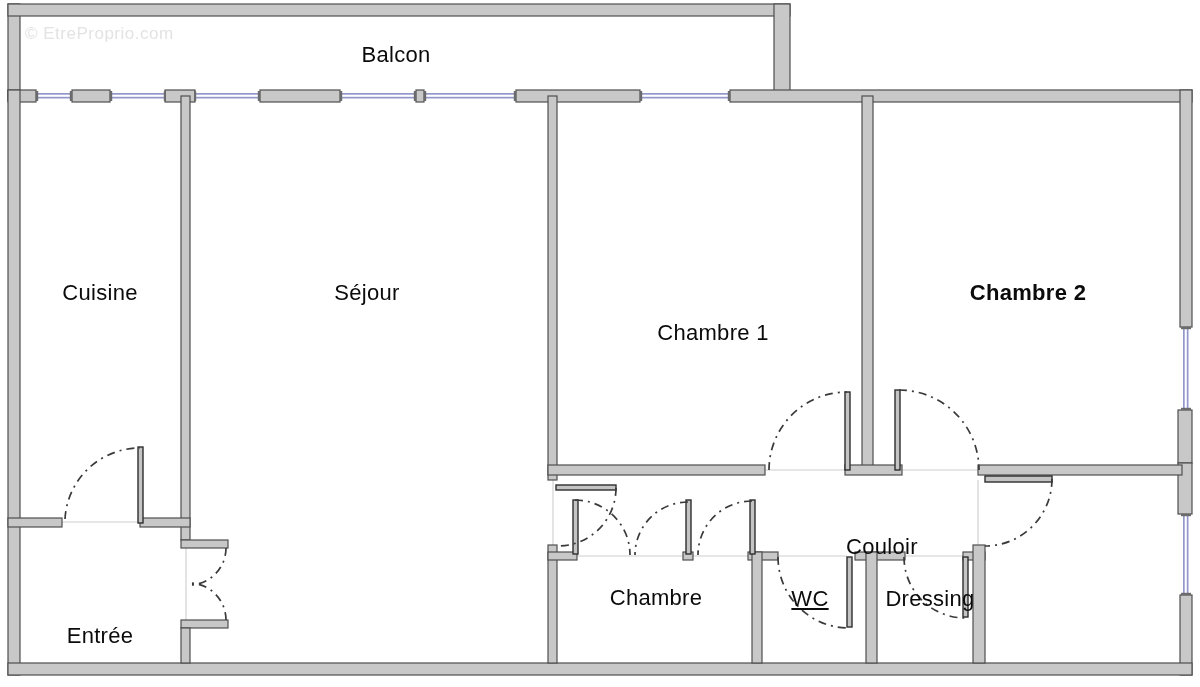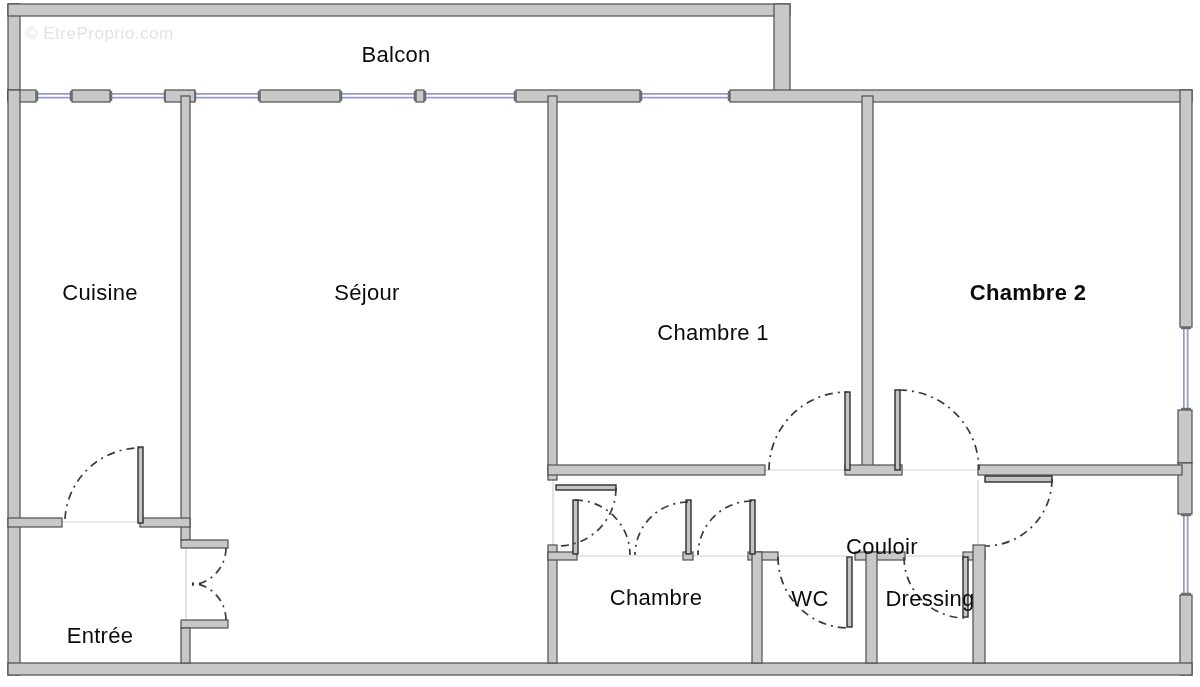--- a/index.html
+++ b/index.html
@@ -9,21 +9,21 @@
   .lbl{position:absolute;transform:translate(-50%,-50%);font-size:22px;line-height:1;
        color:#0b0b0b;white-space:nowrap;letter-spacing:.3px;}
   .lbl-balcon{left:396px;top:55px;}
   .lbl-cuisine{left:100px;top:293px;}
   .lbl-sejour{left:367px;top:293px;}
   .lbl-chambre1{left:713px;top:292px;margin-top:41px;}
   .lbl-chambre2{left:1028px;top:293px;font-weight:bold;}
   .lbl-entree{left:100px;top:636px;}
   .lbl-couloir{left:882px;top:508px;margin-top:39px;}
   .lbl-placards{left:656px;top:598px;}
-  .lbl-wc{left:810px;top:599px;}
+  .lbl-wc{left:810px;top:599px;text-decoration:underline;}
   .lbl-dressing{left:930px;top:599px;text-align:right;}
   .lbl-sdb{left:1082px;top:598px;}
   .watermark{position:absolute;left:25px;top:24px;font-size:17px;color:#e3e3e3;
              letter-spacing:.5px;white-space:nowrap;}
 </style>
 </head>
 <body>
 
 <div id="plan">
   <svg id="fp" width="1200" height="687" viewBox="0 0 1200 687">

